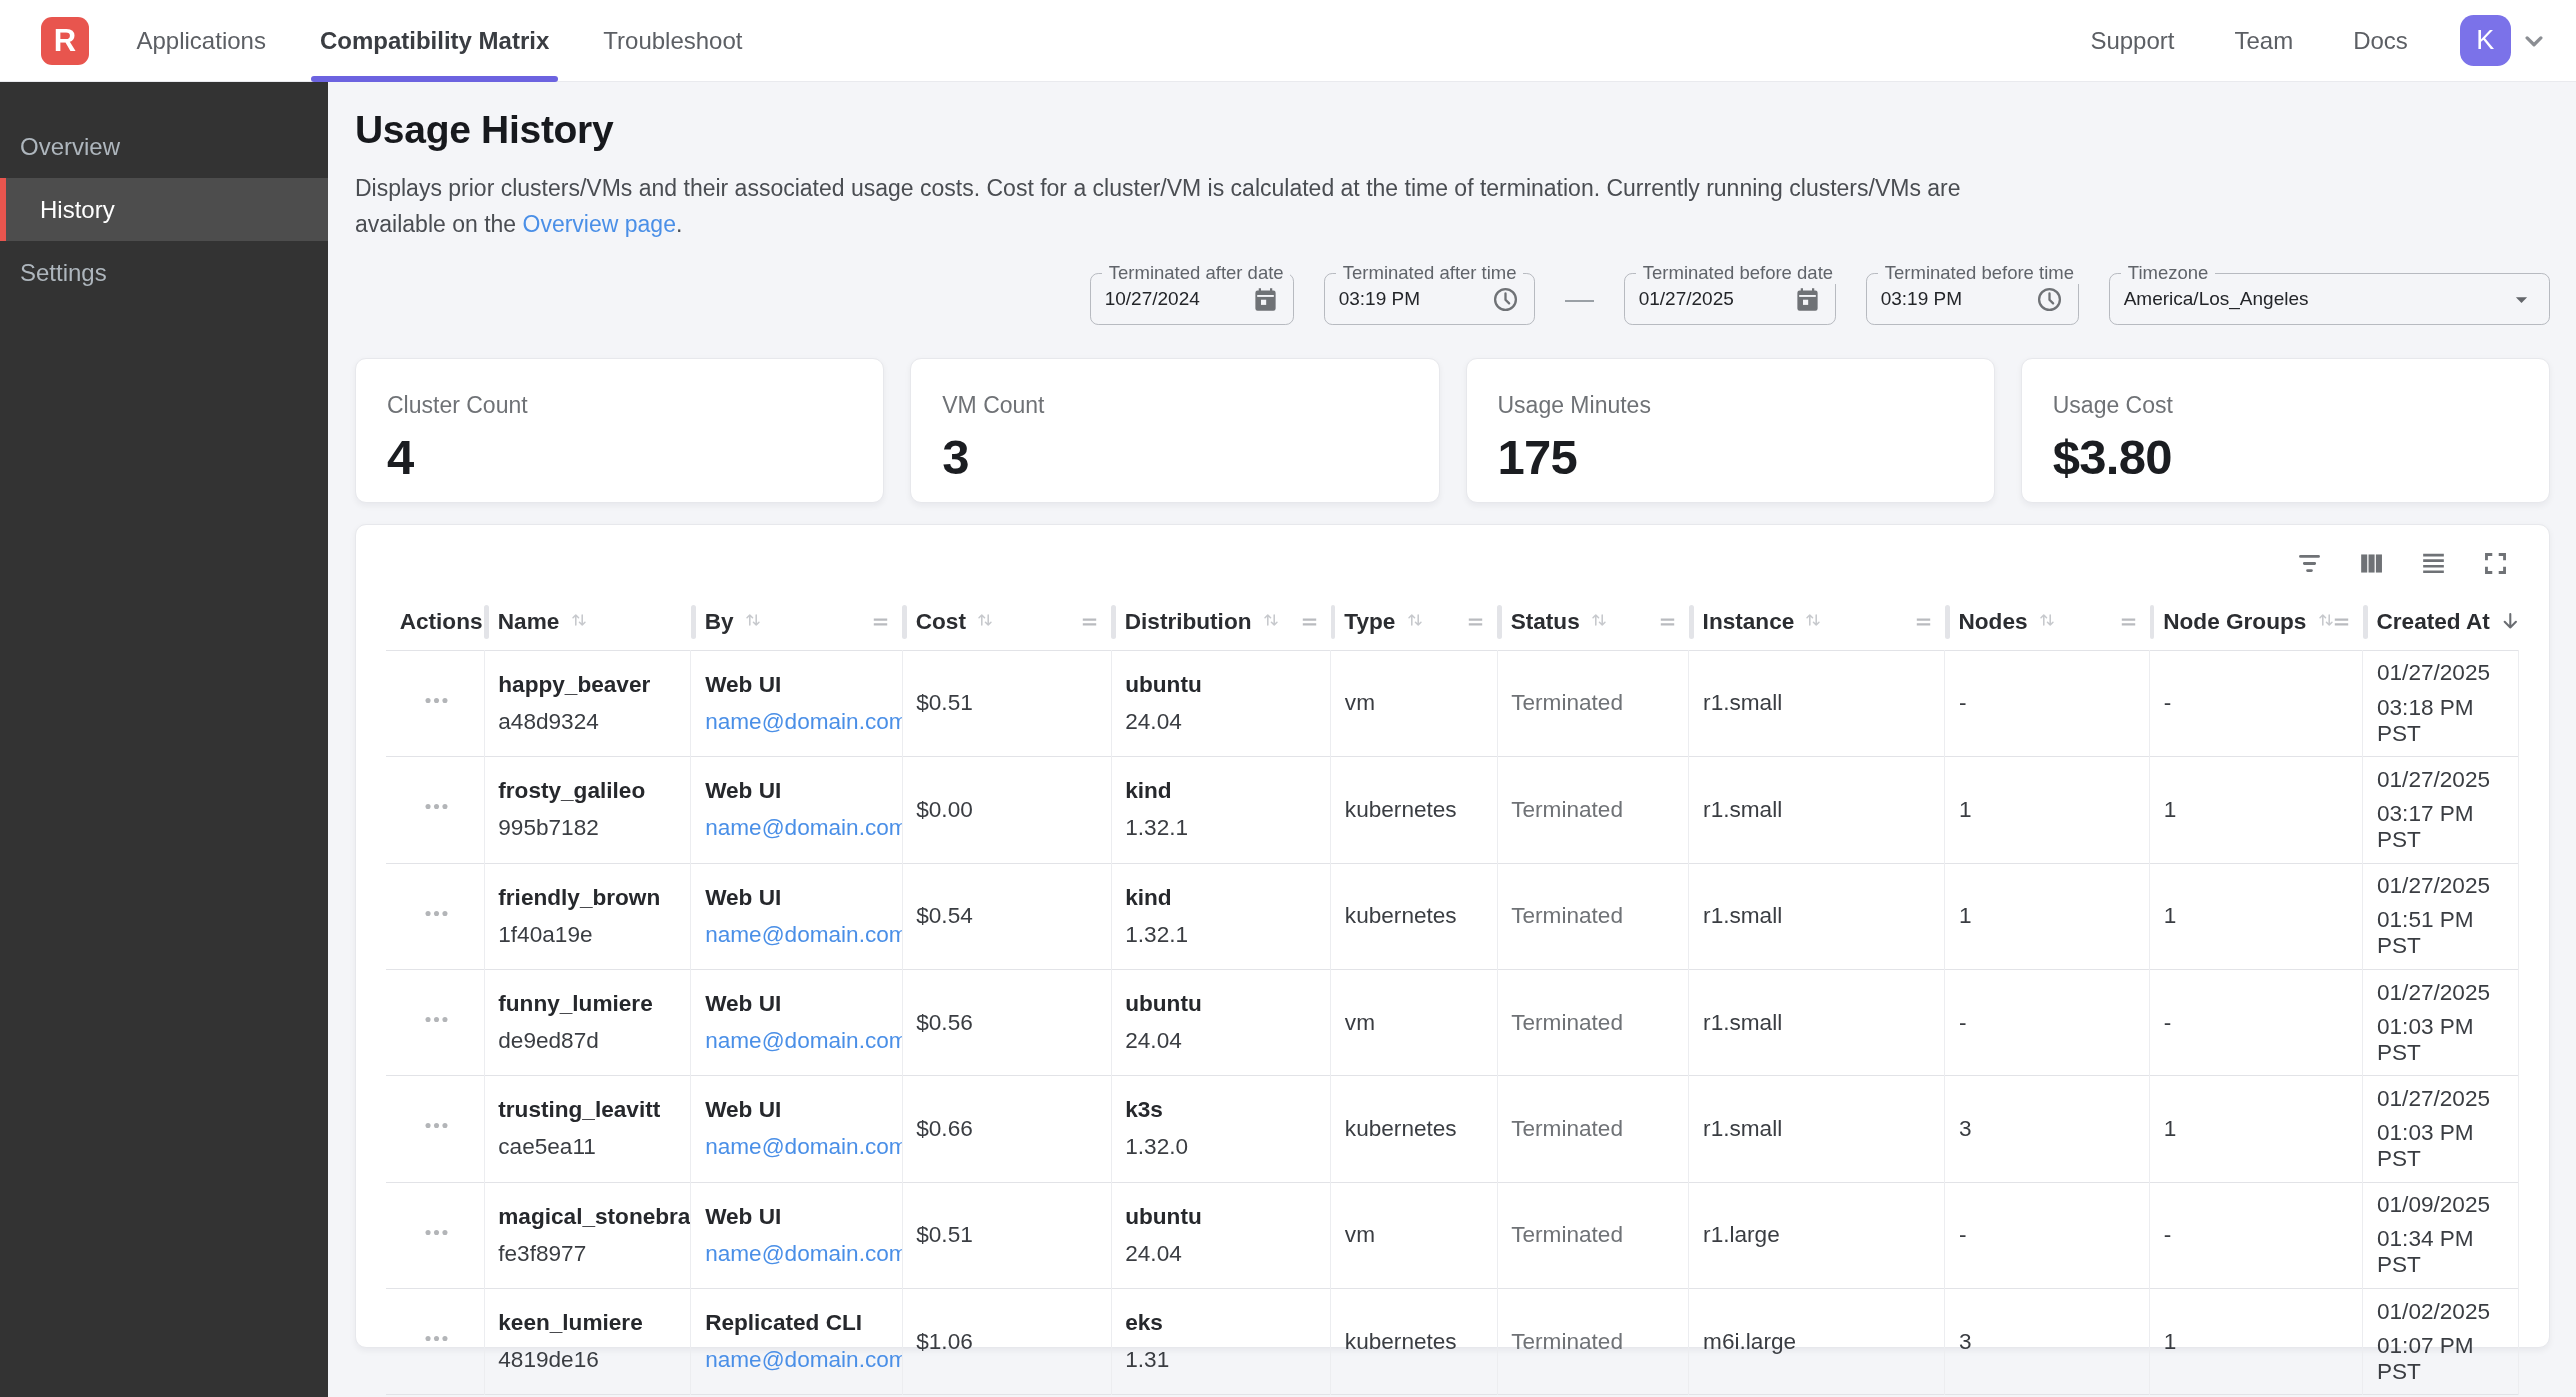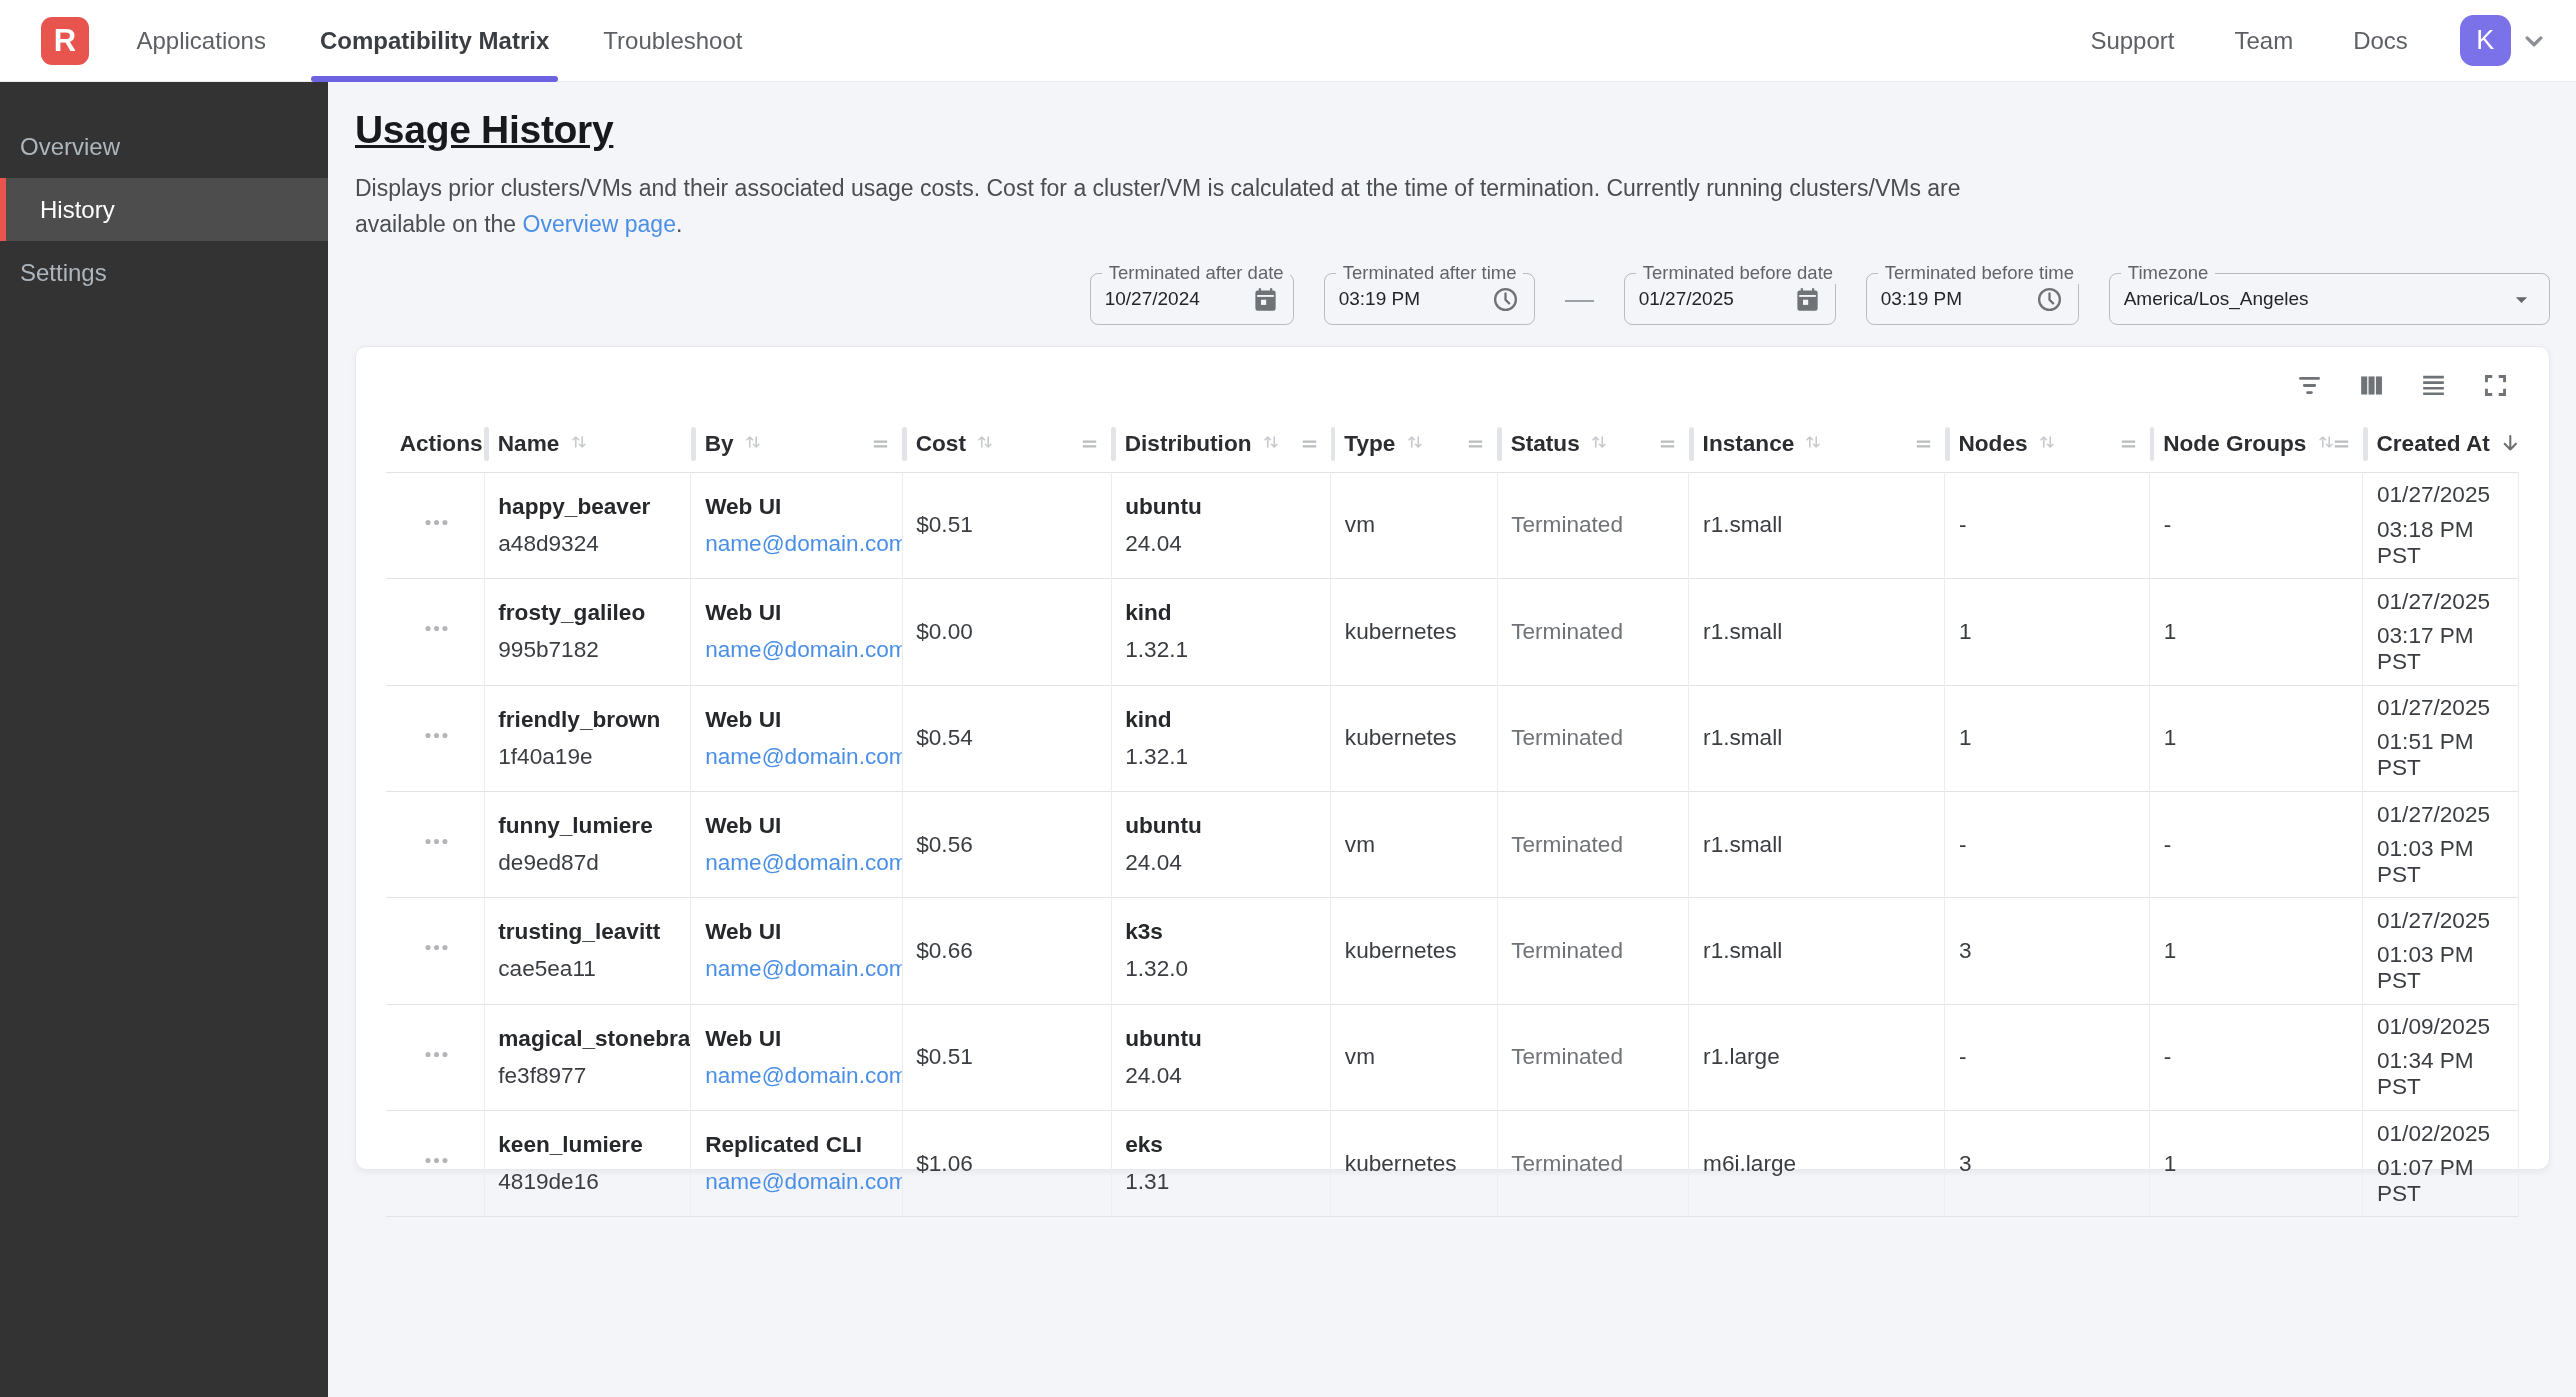--- a/index.html
+++ b/index.html
@@ -32,21 +32,21 @@
   .nav-link{font-size:24px;color:#5c5f64;padding:0 30px;cursor:pointer;white-space:nowrap;}
   .avatar{width:51px;height:51px;border-radius:13.7px;background:var(--avatar_bg);color:#fff;
     font-size:27px;display:flex;align-items:center;justify-content:center;margin-left:22px;cursor:pointer;}
   .chev{margin-left:8.2px;display:flex;align-items:center;cursor:pointer;}
   
   .layout{display:flex;height:1315px;}
   .sidebar{width:328px;background:var(--sidebar_bg);padding-top:33px;flex-shrink:0;}
   .side-item{height:63px;display:flex;align-items:center;padding-left:20px;font-size:24px;color:#aeb6bd;cursor:pointer;}
   .side-item.active{background:var(--sidebar_active_bg);border-left:6.8px solid var(--brand_red);padding-left:34px;color:#ffffff;}
   .content{flex:1;padding:26px 26px 0 27px;min-width:0;}
-  .page-title{font-size:39px;font-weight:bold;color:#17191d;letter-spacing:-0.3px;text-decoration:underline;}
+  .page-title{font-size:39px;font-weight:bold;color:#17191d;letter-spacing:-0.3px;}
   .page-desc{margin-top:19px;font-size:23px;line-height:1.55;color:#4a4d52;max-width:1654px;}
   .page-desc a{color:var(--link_blue);text-decoration:none;cursor:pointer;}
   
   .filters{display:flex;justify-content:flex-end;align-items:center;gap:30px;margin-top:31px;}
   .field{position:relative;height:52px;border:1.4px solid #b7bac0;border-radius:8.2px;display:flex;align-items:center;padding:0 13.7px;cursor:pointer;}
   .field-label{position:absolute;top:-12.3px;left:11px;background:var(--page_bg);padding:0 6.8px;font-size:18.5px;color:#60646a;white-space:nowrap;}
   .field-value{font-size:19px;color:#232529;white-space:nowrap;}
   .field-icon{margin-left:auto;color:#6f7276;display:flex;align-items:center;}
   .w1{width:204px}.w2{width:211px}.w3{width:212px}.w4{width:213px}.w5{width:441px}
   .filter-dash{color:#9aa0a6;font-size:29px;line-height:1;}
@@ -164,20 +164,38 @@
         <span class="field-label">Timezone</span>
         <span class="field-value">America/Los_Angeles</span>
         <span class="field-icon">
           <svg width="27" height="27" viewBox="0 0 24 24">
               <path d="M7 10l5 5 5-5z" fill="#63666b"></path>
             </svg>
         </span>
       </div>
     </div>
 
+    <div class="stats">
+      <div class="stat-card">
+        <div class="stat-label">Cluster Count</div>
+        <div class="stat-value">4</div>
+      </div>
+      <div class="stat-card">
+        <div class="stat-label">VM Count</div>
+        <div class="stat-value">3</div>
+      </div>
+      <div class="stat-card">
+        <div class="stat-label">Usage Minutes</div>
+        <div class="stat-value">175</div>
+      </div>
+      <div class="stat-card">
+        <div class="stat-label">Usage Cost</div>
+        <div class="stat-value">$3.80</div>
+      </div>
+    </div>
 
     <section class="table-card">
       <div class="table-toolbar">
         <span class="tool-btn">
           <svg width="31" height="31" viewBox="0 0 24 24" fill="none" stroke="currentColor" stroke-width="2.2" stroke-linecap="round">
               <path d="M5 6.5h14M8 12h8M10.5 17.5h3"></path>
             </svg>
         </span>
         <span class="tool-btn">
           <svg width="31" height="31" viewBox="0 0 24 24" fill="currentColor">

